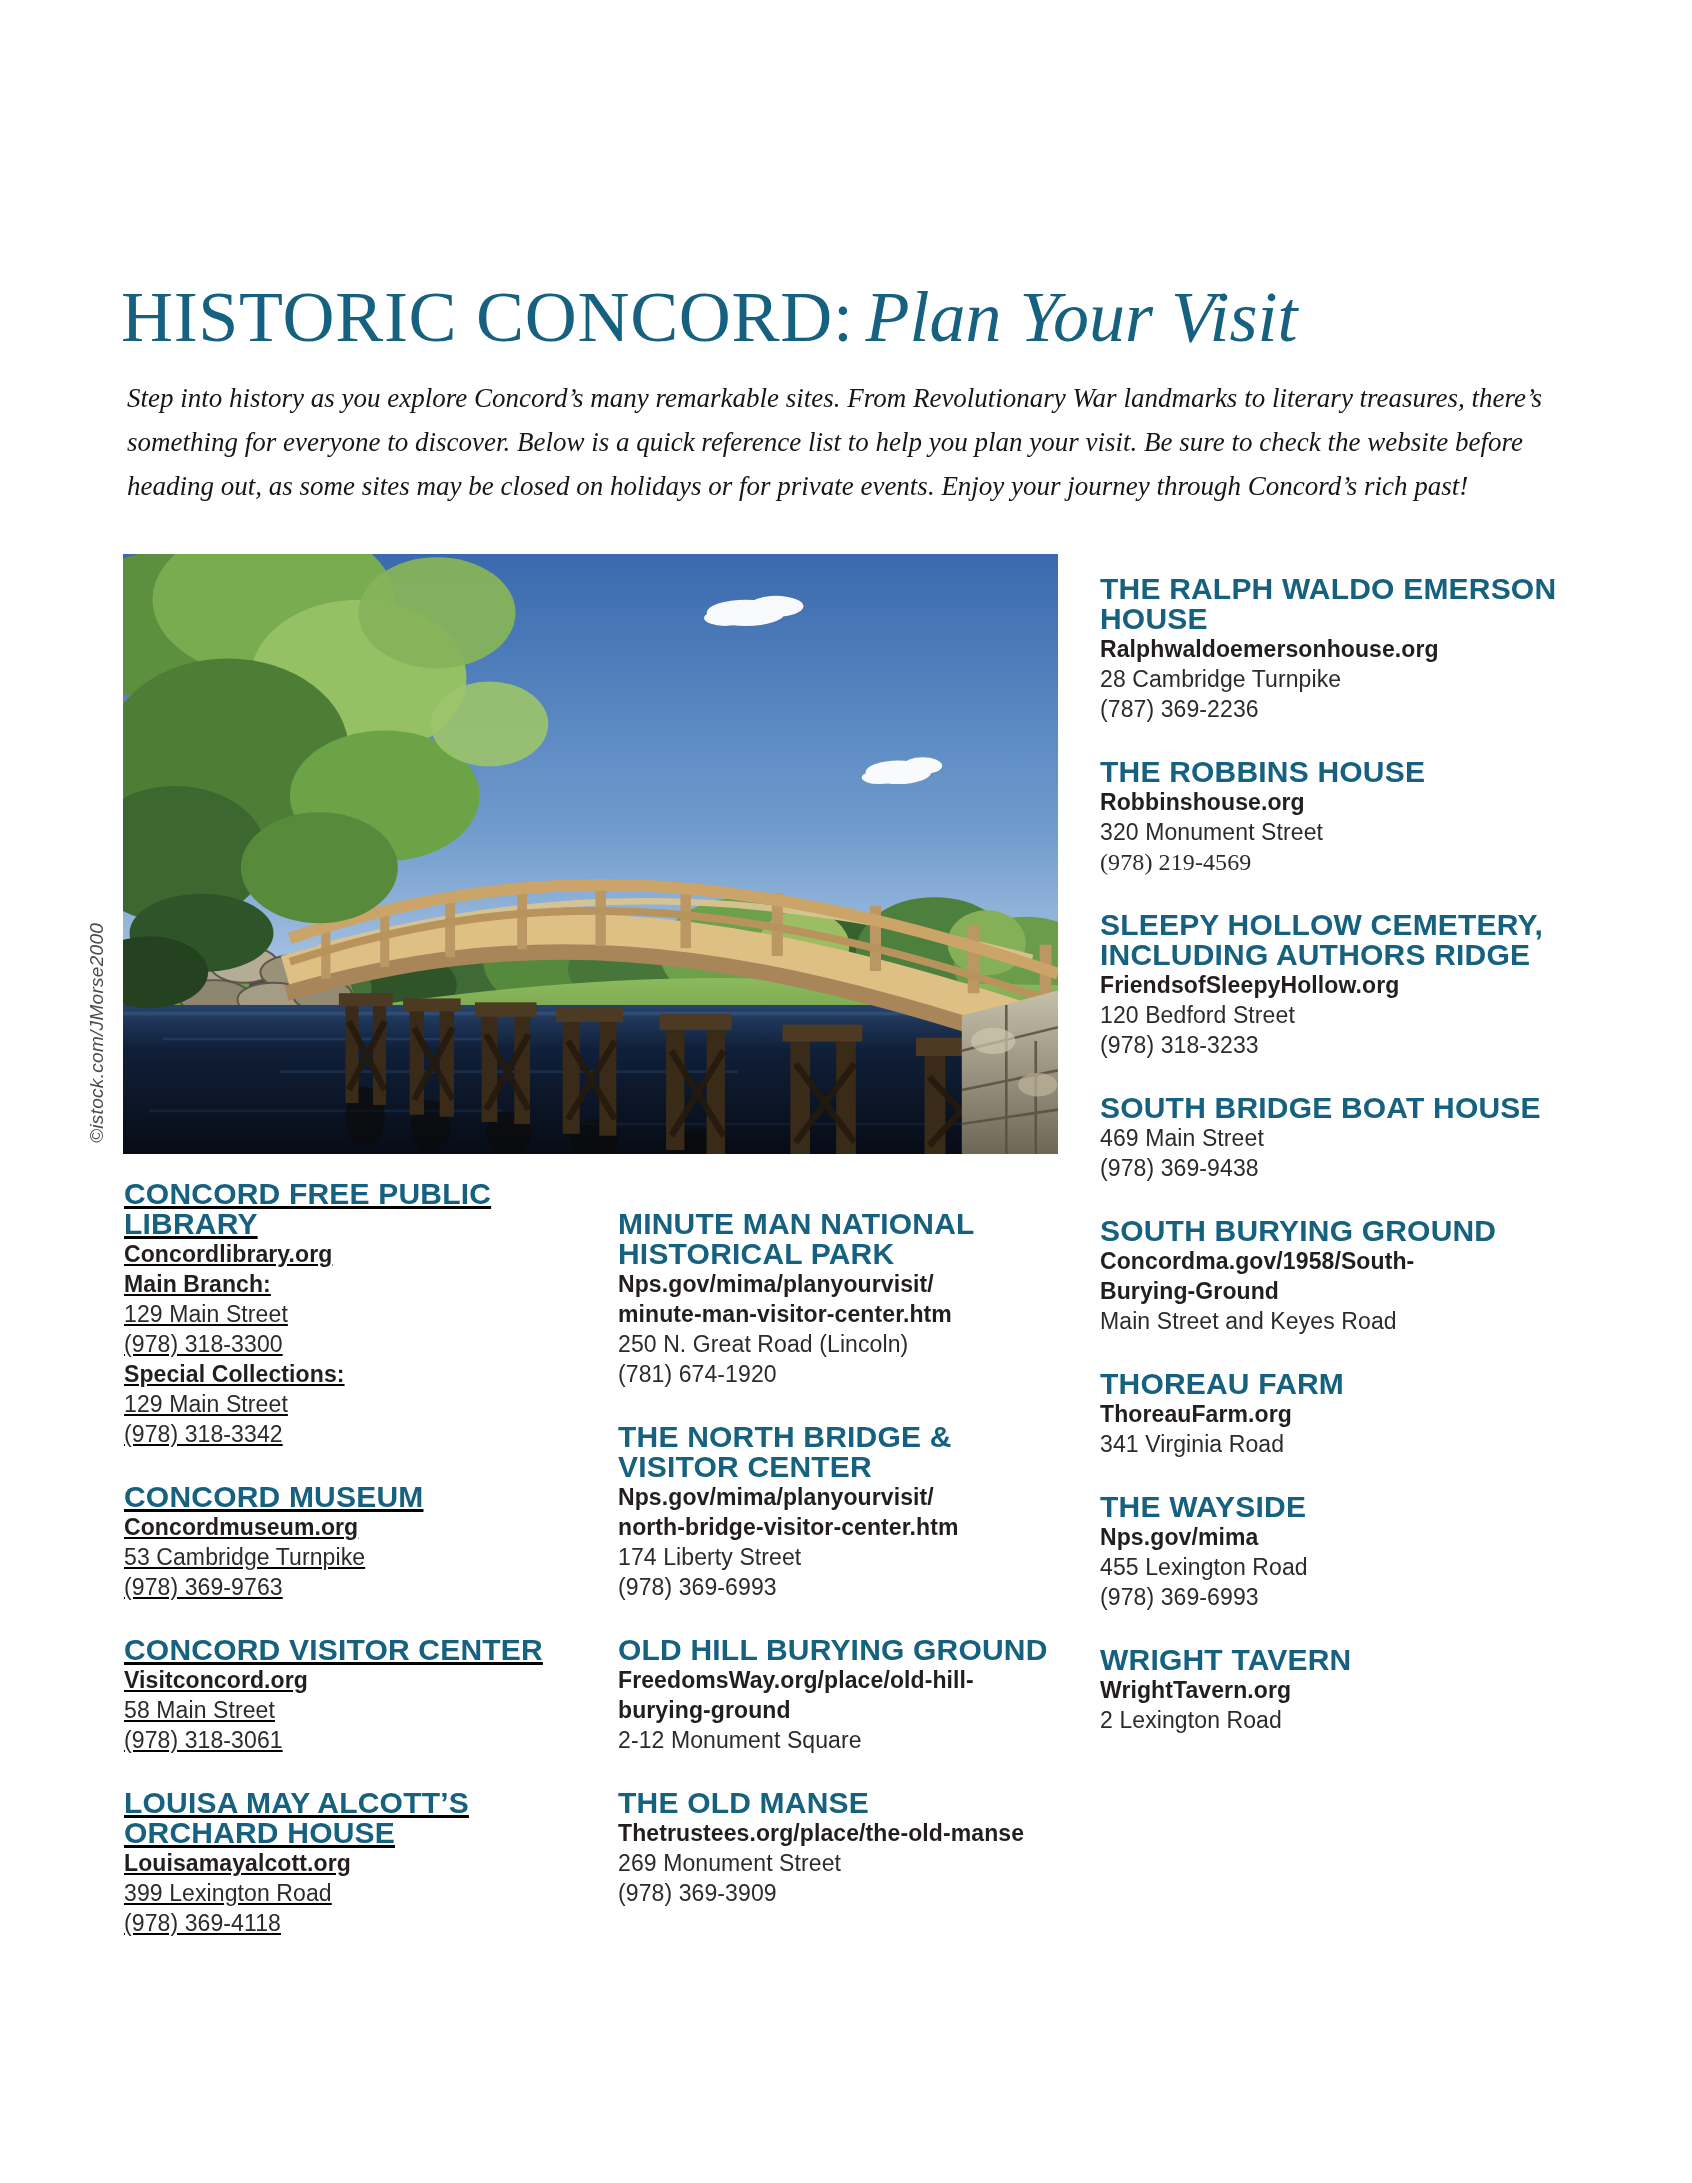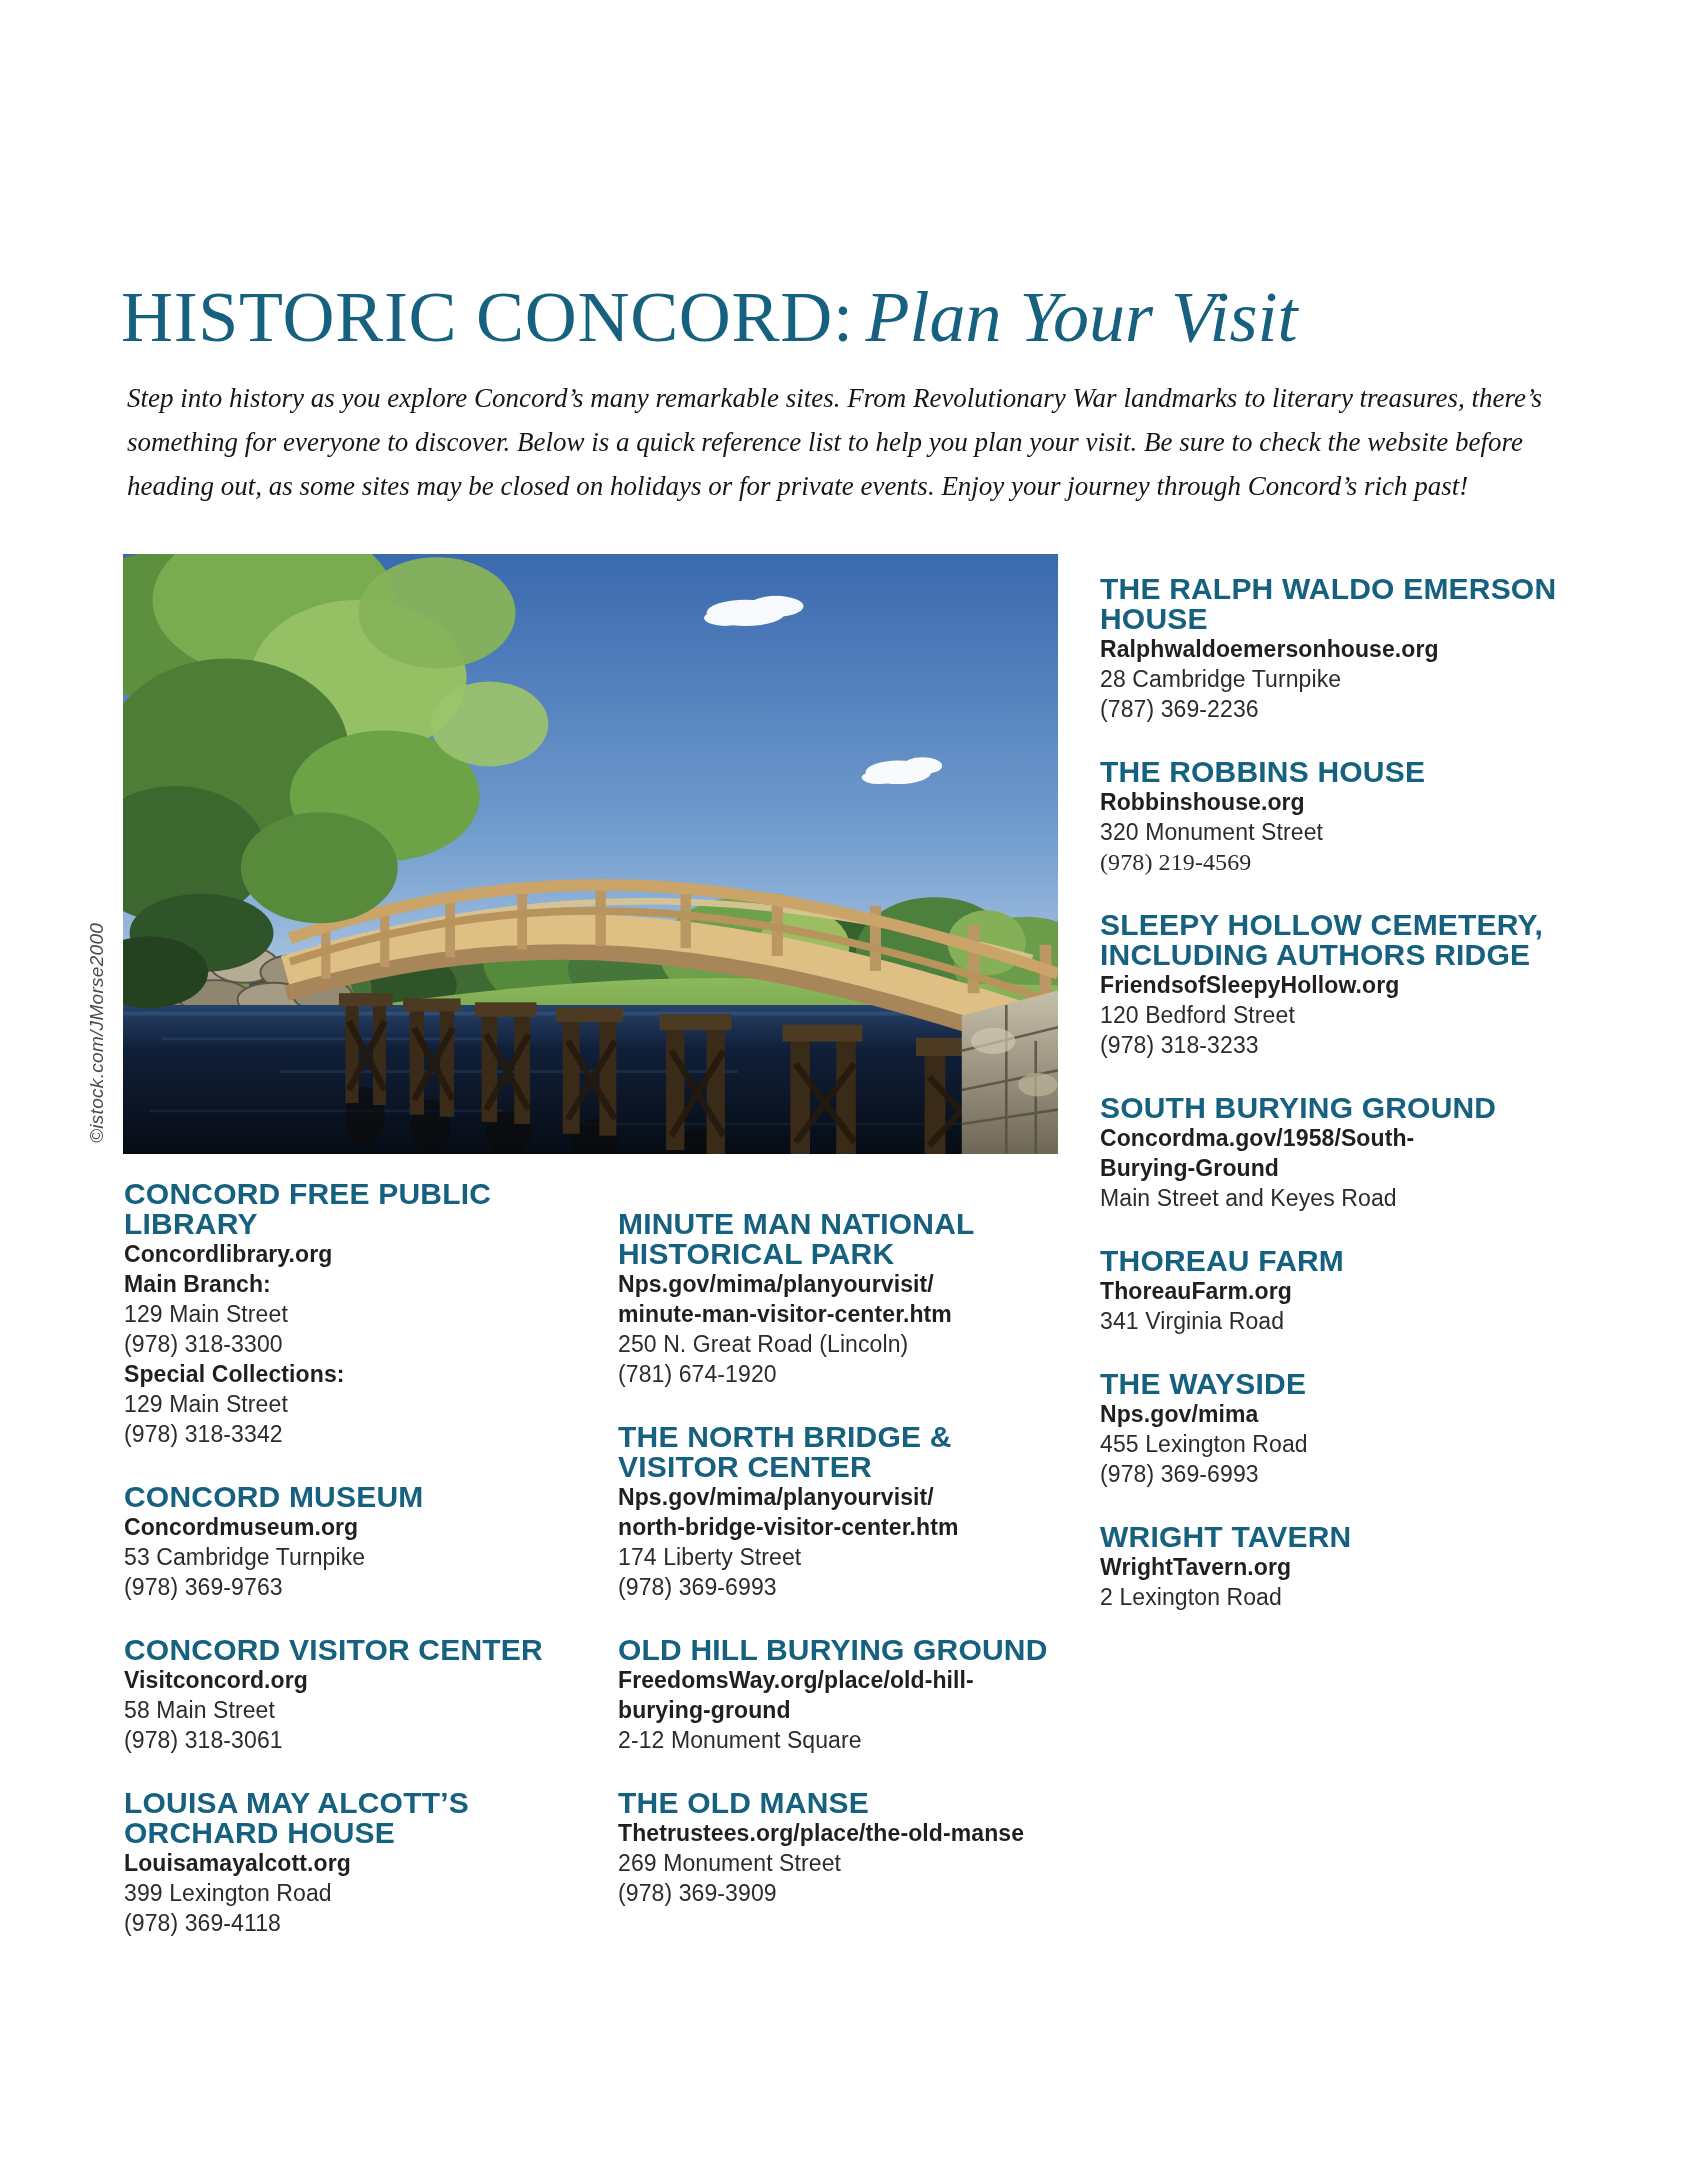--- a/index.html
+++ b/index.html
@@ -60,21 +60,21 @@
     transform:rotate(-90deg);
     transform-origin:left top;
     font-size:19px;
     font-style:italic;
     color:#4b4b4b;
     white-space:nowrap;
     letter-spacing:0.3px;
   }
   
   .col{position:absolute;width:481px;}
-  .col-left{left:124px;top:1179px;}
+  .col-left{left:124px;top:1179px;text-decoration:underline;}
   .col-middle{left:618px;top:1209px;}
   .col-right{left:1100px;top:574px;}
   .listing{margin:0 0 33px 0;}
   .ltitle-line{
     font-size:30px;
     font-weight:700;
     line-height:30px;
     color:#16617f;
     letter-spacing:0.2px;
   }
@@ -359,20 +359,25 @@
         <div class="lline addr_serif">(978) 219-4569</div>
       </article>
       <article class="listing">
         <div class="ltitle-line">SLEEPY HOLLOW CEMETERY,</div>
         <div class="ltitle-line">INCLUDING AUTHORS RIDGE</div>
         <div class="lline url">FriendsofSleepyHollow.org</div>
         <div class="lline addr">120 Bedford Street</div>
         <div class="lline addr">(978) 318-3233</div>
       </article>
       <article class="listing">
+        <div class="ltitle-line">SOUTH BRIDGE BOAT HOUSE</div>
+        <div class="lline addr">469 Main Street</div>
+        <div class="lline addr">(978) 369-9438</div>
+      </article>
+      <article class="listing">
         <div class="ltitle-line">SOUTH BURYING GROUND</div>
         <div class="lline url">Concordma.gov/1958/South-</div>
         <div class="lline url">Burying-Ground</div>
         <div class="lline addr">Main Street and Keyes Road</div>
       </article>
       <article class="listing">
         <div class="ltitle-line">THOREAU FARM</div>
         <div class="lline url">ThoreauFarm.org</div>
         <div class="lline addr">341 Virginia Road</div>
       </article>

